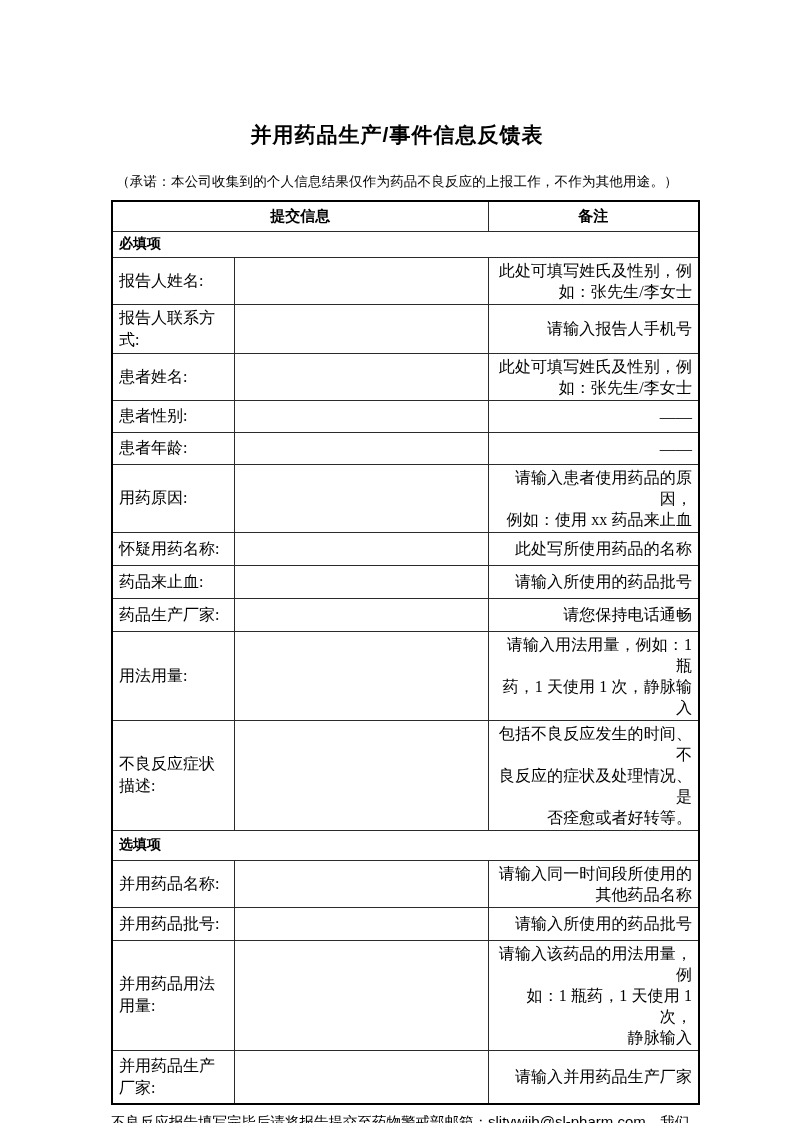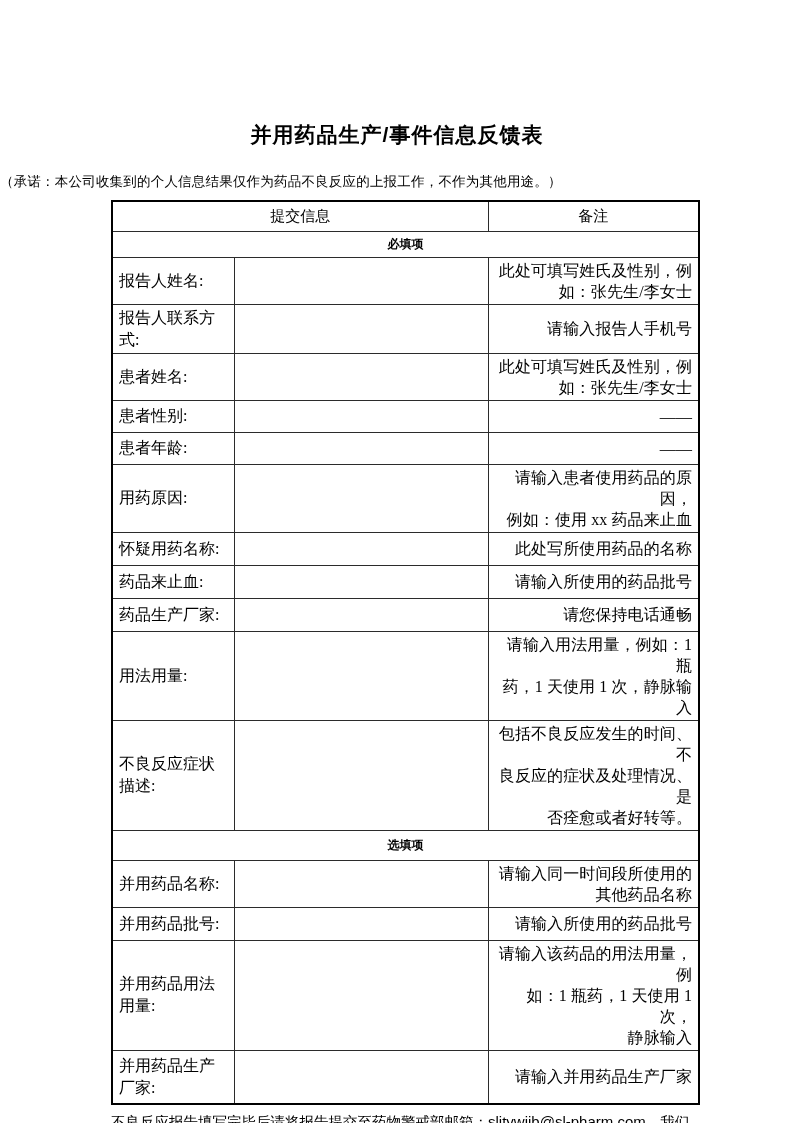--- a/index.html
+++ b/index.html
@@ -9,37 +9,37 @@
     -webkit-font-smoothing:antialiased;
   }
   .page { position:relative; width:794px; height:1123px; overflow:hidden; }
 
   .doc-title {
     margin:0; padding-top:120px; text-align:center;
     font-family:"Liberation Sans","DejaVu Sans",sans-serif;
     font-size:21px; font-weight:700; letter-spacing:1px; line-height:29px;
   }
   .promise {
-    margin:24px 0 0 0; text-align:left;
+    margin:24px 0 0 0; text-align:center;
     font-size:13.5px; line-height:18px; letter-spacing:0.2px;
   }
 
   table.form {
     border-collapse:collapse; table-layout:fixed;
     margin:9px 0 0 111px; width:587px;
     border:2px solid #000;
   }
   .form td, .form th { border:1px solid #2b2b2b; padding:2px 6px; vertical-align:middle; }
   .form th {
     font-family:"Liberation Sans","DejaVu Sans",sans-serif;
-    font-size:15px; font-weight:400; 
+    font-size:15px; font-weight:700; 
   }
   td.section {
     font-family:"Liberation Sans","DejaVu Sans",sans-serif;
-    font-size:12px; font-weight:700; text-align:center;
+    font-size:14px; font-weight:700; 
   }
   td.label {
     font-size:16px; line-height:22px; white-space:pre-line;
   }
   td.value { background:#fff; }
   td.remark {
     font-size:16px; text-align:right; line-height:21px; white-space:pre-line;
     letter-spacing:0.1px;
   }
   .footer {

